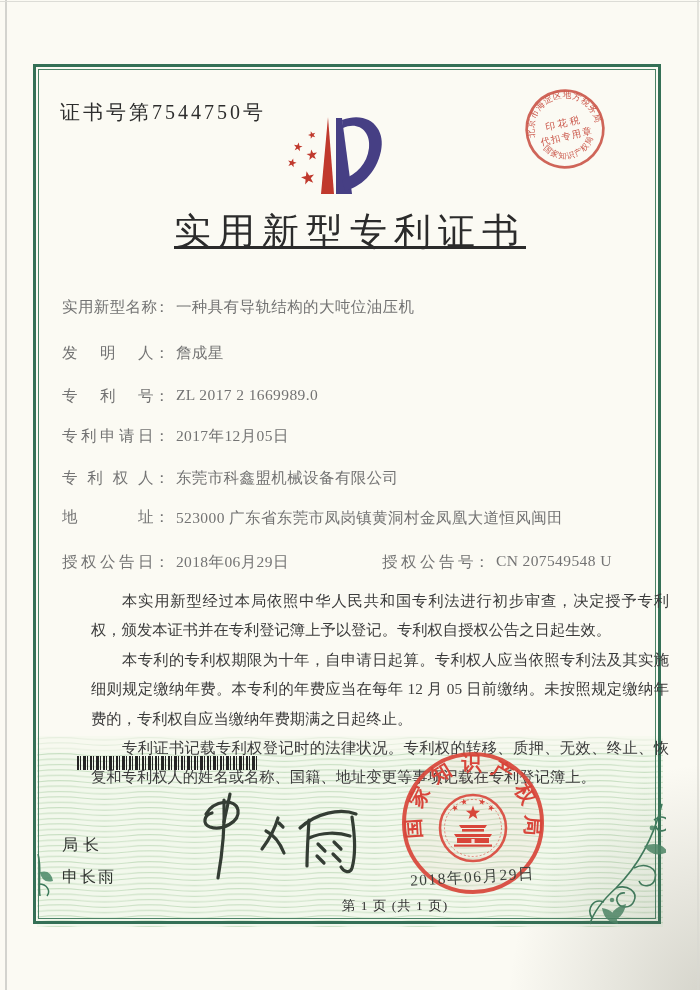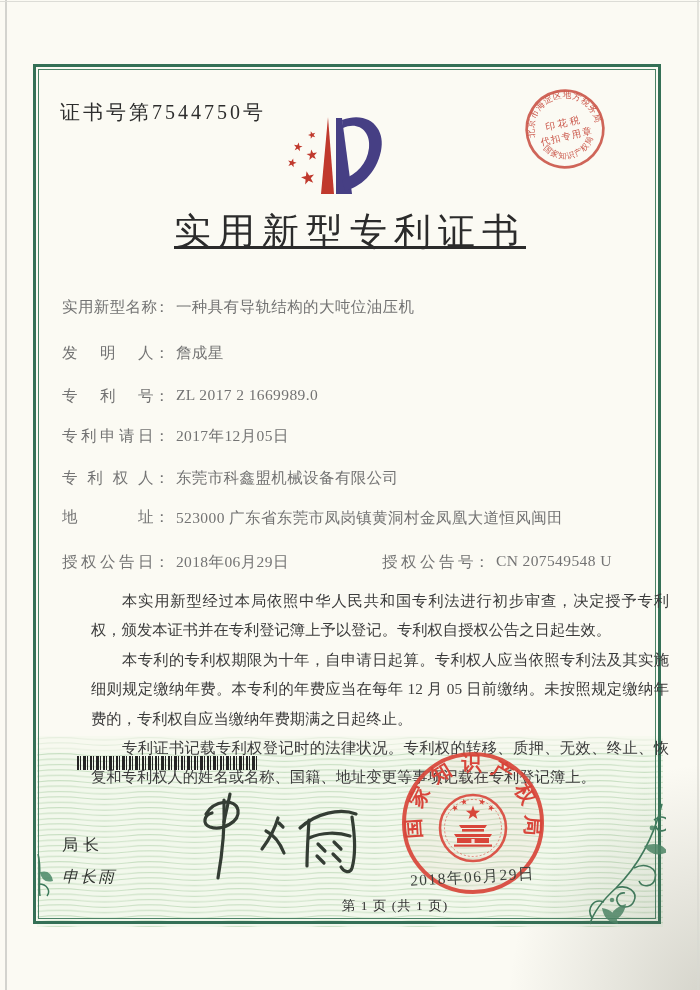--- a/index.html
+++ b/index.html
@@ -33,21 +33,21 @@
   .grant-right{position:absolute;left:320px;top:0;white-space:nowrap;}
   .paras{left:62px;top:586px;width:578px;font-size:15.3px;line-height:29.4px;text-align:justify;color:#3b3b3b;margin-left:29px;}
   .paras p{margin:0;text-indent:31px;}
   .barcode{left:77px;top:756px;width:180px;height:14px;z-index:4;
     background:repeating-linear-gradient(90deg,
       #242424 0px,#242424 2px,rgba(0,0,0,0) 2px,rgba(0,0,0,0) 3px,
       #242424 3px,#242424 4px,rgba(0,0,0,0) 4px,rgba(0,0,0,0) 6px,
       #242424 6px,#242424 9px,rgba(0,0,0,0) 9px,rgba(0,0,0,0) 10px,
       #242424 10px,#242424 11px,rgba(0,0,0,0) 11px,rgba(0,0,0,0) 13px);}
   .signer-title{left:62px;top:835px;font-size:16px;letter-spacing:5px;color:#2f332f;z-index:4;}
-  .signer-name{left:62px;top:867px;font-size:16px;letter-spacing:2px;color:#2f332f;z-index:4;font-style:italic;}
+  .signer-name{left:62px;top:867px;font-size:16px;letter-spacing:2px;color:#2f332f;z-index:4;}
   .signature{left:178px;top:786px;z-index:5;}
   .seal{left:398px;top:748px;z-index:5;}
   .seal-date{left:410px;top:867px;font-size:15.5px;letter-spacing:1.5px;color:#3d423d;z-index:6;transform:rotate(-3.5deg);}
   .tax-stamp{left:516px;top:80px;z-index:6;opacity:.93;}
   .logo{left:288px;top:106px;z-index:4;}
   .footer{left:0;top:897px;width:700px;text-align:center;font-size:13.5px;letter-spacing:1px;color:#333;z-index:4;padding-left:45px;}
   .ornament-br{left:582px;top:800px;z-index:5;}
   .ornament-l{left:34px;top:850px;z-index:5;}
 </style>
 </head>

